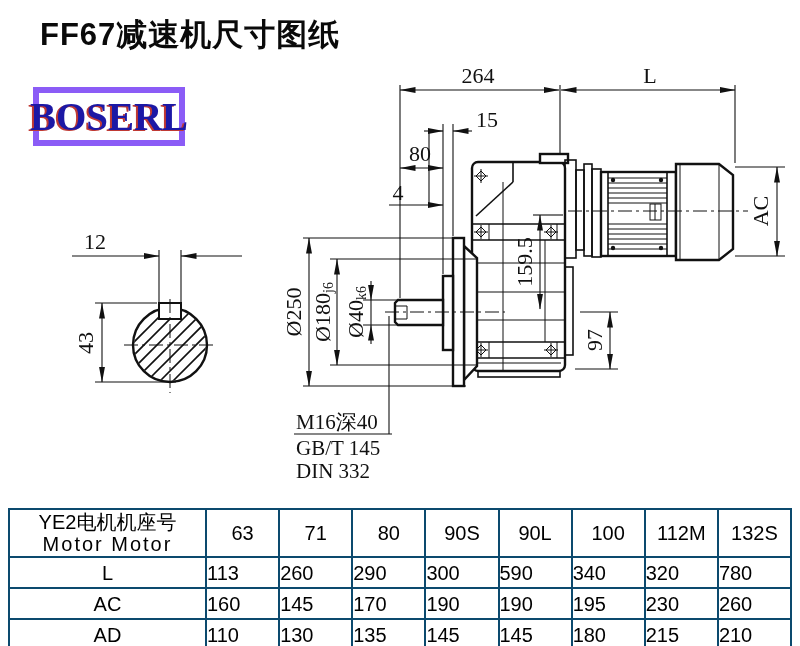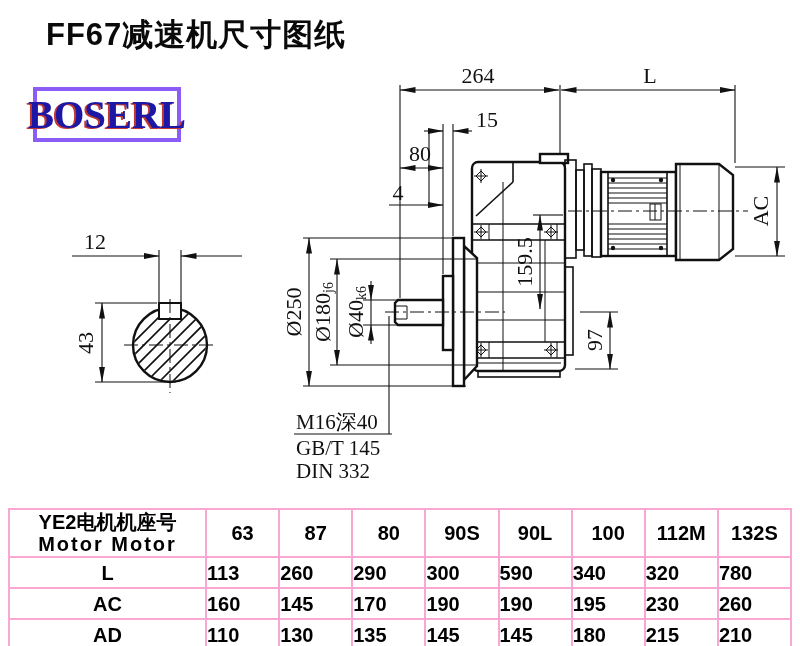--- a/index.html
+++ b/index.html
@@ -1,27 +1,27 @@
 <!DOCTYPE html>
 <html><head>
 <meta charset="utf-8">
 <style>
   html,body{margin:0;padding:0;}
   body{
     width:800px;height:646px;position:relative;background:#ffffff;
     font-family:"Liberation Sans",sans-serif;overflow:hidden;color:#000;
   }
   .page-title{
-    position:absolute;left:46px;top:14px;
+    position:absolute;left:40px;top:14px;
     font-size:31px;font-weight:900;letter-spacing:1px;color:#0a0a0a;
     font-family:"Liberation Sans",sans-serif;
   }
   .logo-box{
     position:absolute;left:33px;top:87px;width:140px;height:47px;
-    border:4px solid #8b5cf6;background:#fff;
+    border:6px solid #8b5cf6;background:#fff;
     display:flex;align-items:center;justify-content:center;
   }
   .logo-text{
     font-family:"Liberation Serif",serif;font-size:39px;font-weight:bold;
     color:#1c18a5;text-shadow:-2px 1px 0 #c03a34;letter-spacing:0px;line-height:1;
   }
   svg.drawing{position:absolute;left:0;top:0;}
   svg .thick{stroke:#111;stroke-width:2.4;fill:none;}
   svg .thickf{stroke:#111;stroke-width:2.4;fill:#fff;}
   svg .med{stroke:#111;stroke-width:1.6;fill:none;}
@@ -31,22 +31,22 @@
   svg text.dim{font-family:"Liberation Serif",serif;font-size:22px;fill:#111;}
   svg text.note{font-family:"Liberation Serif",serif;font-size:21px;fill:#111;}
   svg tspan.fit{font-size:14px;}
   svg .hatch{stroke:#111;stroke-width:1.6;}
   .size-table{
     position:absolute;left:8px;top:508px;width:784px;
     border-collapse:collapse;table-layout:fixed;
     font-family:"Liberation Sans",sans-serif;font-size:20px;color:#000;
   }
   .size-table th,.size-table td{
-    border:2px solid #f9a8d4;vertical-align:middle;
-    font-weight:bold;padding:0;height:29px;line-height:1.1;
+    border:2px solid #0c4a6e;vertical-align:middle;
+    font-weight:normal;padding:0;height:29px;line-height:1.1;
   }
   .size-table tr.hdr th{height:46px;}
   .size-table col.c0{width:197px;}
   .hdr-cn{font-size:20px;}
   .hdr-en{font-size:20px;letter-spacing:2px;}
 </style>
 </head>
 <body>
 
 <div class="page-title">FF67减速机尺寸图纸</div>
@@ -307,21 +307,21 @@
       <col>
       <col>
   </colgroup>
   <tbody>
       <tr class="hdr">
     <th>
       <div class="hdr-cn">YE2电机机座号</div>
       <div class="hdr-en">Motor Motor</div>
     </th>
     <th>63</th>
-    <th>87</th>
+    <th>71</th>
     <th>80</th>
     <th>90S</th>
     <th>90L</th>
     <th>100</th>
     <th>112M</th>
     <th>132S</th>
   </tr>
   <tr>
     <th>L</th>
     <td>113</td>

